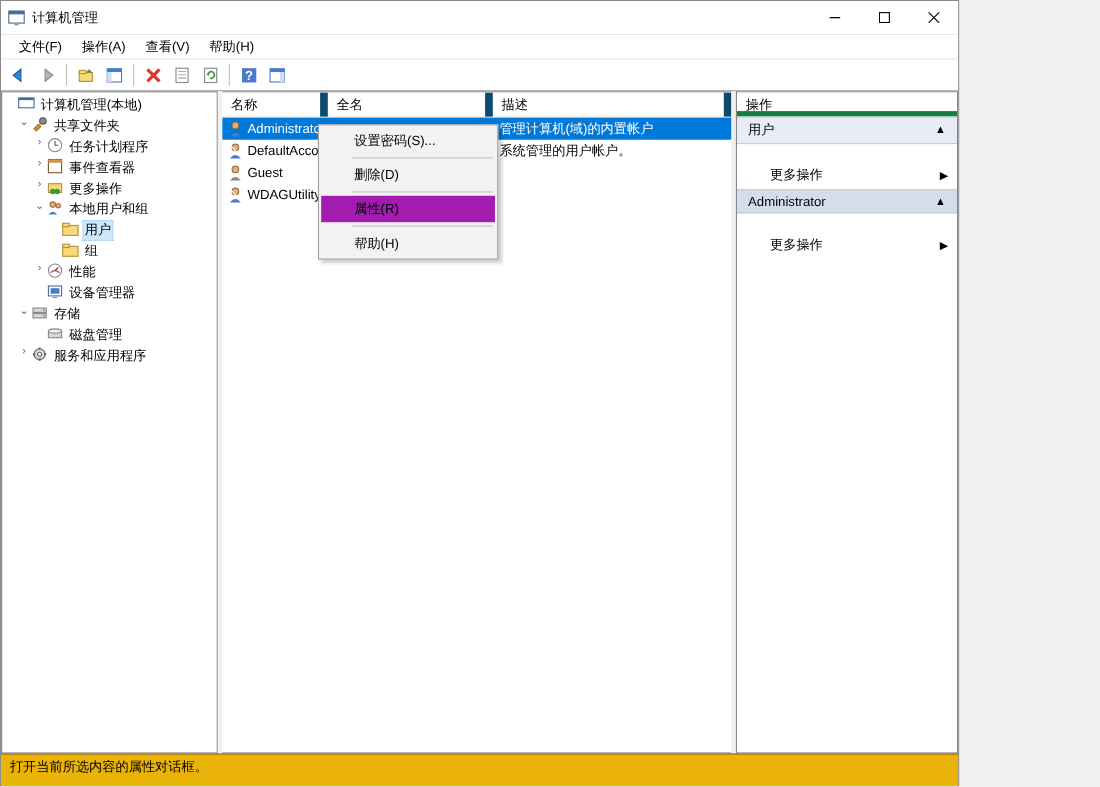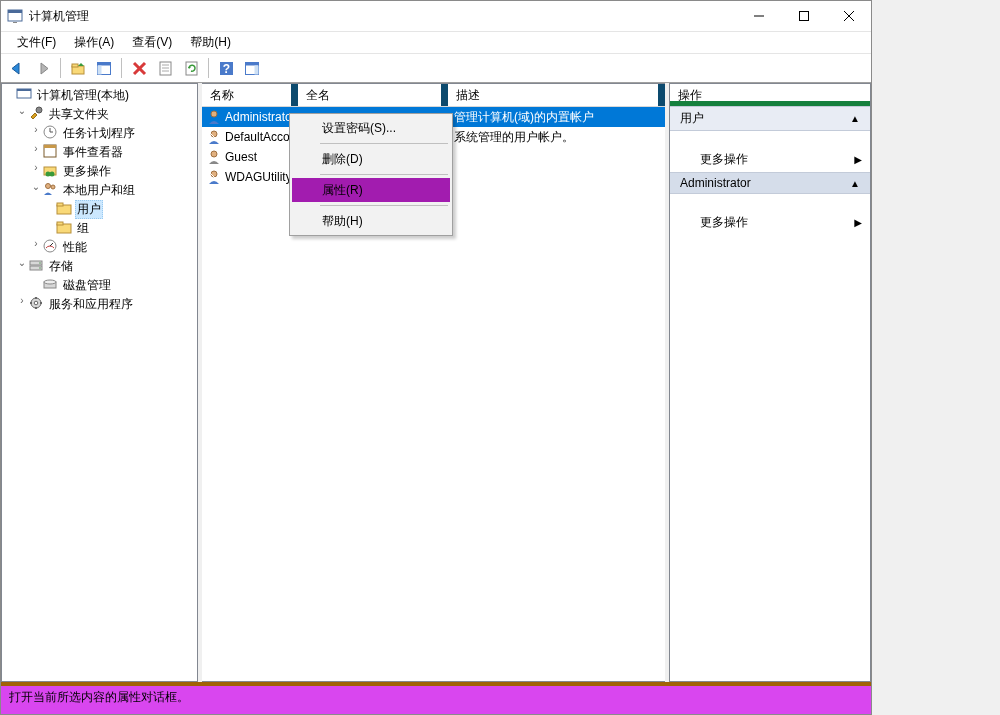--- a/index.html
+++ b/index.html
@@ -204,24 +204,24 @@
   }
   .ctx-item.highlight { background: #a21caf; }
   .ctx-item.has-sub::after {
     content: "▶"; font-size: 8px; position: absolute; right: 8px;
   }
   .ctx-sep { height: 1px; background: #c0c0c0; margin: 3px 2px 3px 28px; }
 
   
   .statusbar {
     height: 22px;
-    border-top: 4px solid #a16207;
+    border-top: 1px solid #a16207;
     padding: 3px 8px;
     font-size: 12px;
-    background: #d946ef;
+    background: #eab308;
   }
 
   
   svg { display: block; }
 </style>
 </head>
 <body>
 
 <div class="window">
 
@@ -426,20 +426,30 @@
           <span class="node-icon">
               <svg width="16" height="16">
                 <circle cx="8" cy="8" r="6" fill="#fff" stroke="#888"></circle>
                 <path d="M4 10 A5 5 0 0 1 12 10" fill="none" stroke="#c04040"></path>
                 <line x1="8" y1="8" x2="11" y2="5" stroke="#333"></line>
               </svg>
             </span>
           <span class="node-label">性能</span>
         </div>
 
+        <div class="tree-node" style="padding-left:40px">
+          <span class="node-icon">
+              <svg width="16" height="16">
+                <rect x="2" y="3" width="12" height="9" fill="#fff" stroke="#4a6a99"></rect>
+                <rect x="6" y="13" width="4" height="1" fill="#888"></rect>
+                <rect x="4" y="5" width="8" height="5" fill="#4a7aca"></rect>
+              </svg>
+            </span>
+          <span class="node-label">设备管理器</span>
+        </div>
 
         <div class="tree-node" style="padding-left:14px">
           <span class="toggle">⌄</span>
           <span class="node-icon">
               <svg width="16" height="16">
                 <rect x="2" y="4" width="12" height="4" fill="#d8d8d8" stroke="#888"></rect>
                 <rect x="2" y="9" width="12" height="4" fill="#d8d8d8" stroke="#888"></rect>
                 <circle cx="12" cy="6" r="0.8" fill="#5a9a5a"></circle>
                 <circle cx="12" cy="11" r="0.8" fill="#5a9a5a"></circle>
               </svg>

